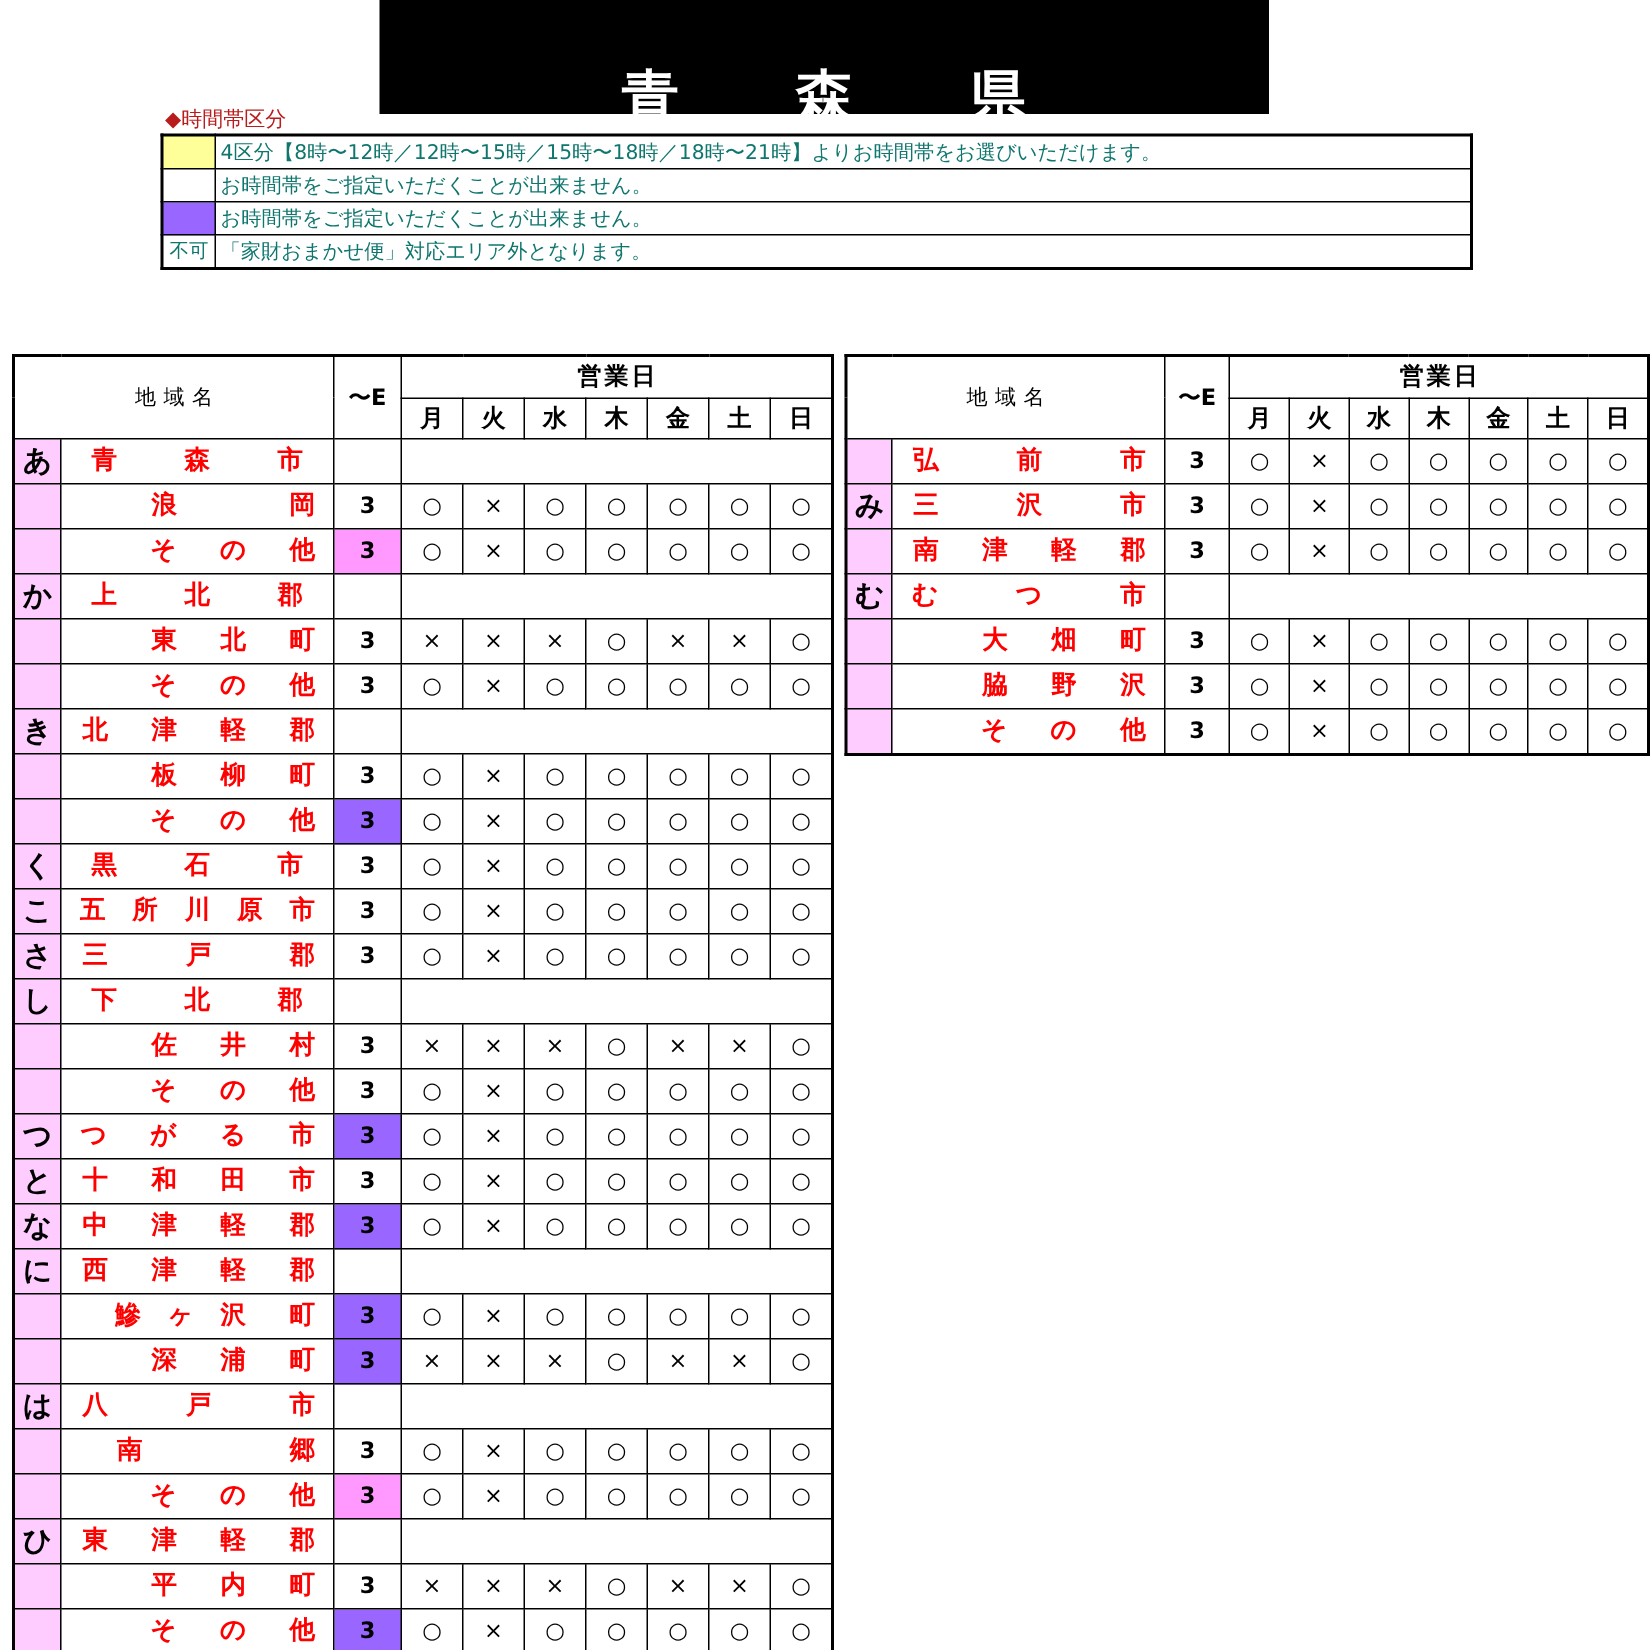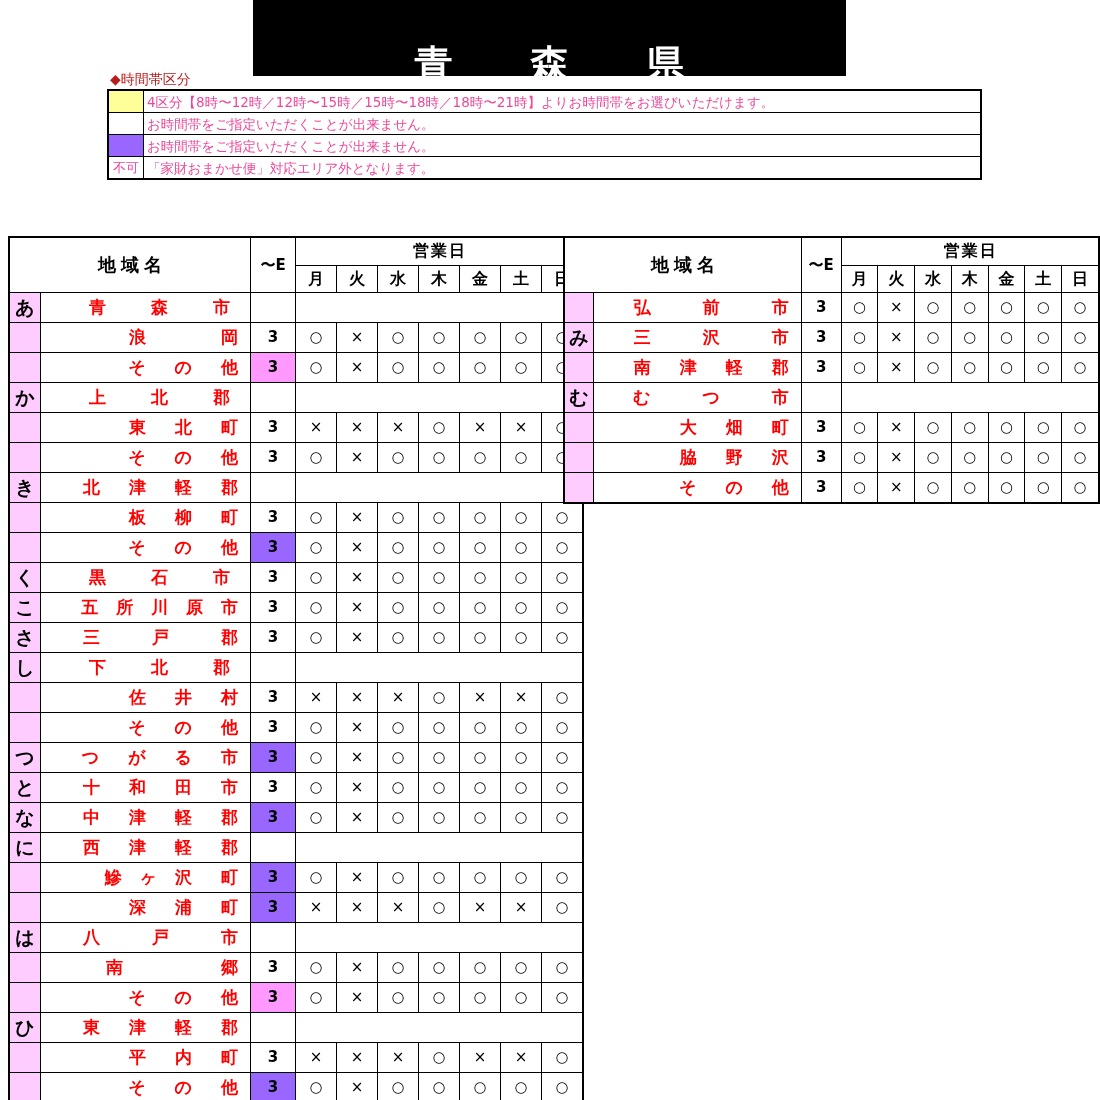--- a/index.html
+++ b/index.html
@@ -59,21 +59,21 @@
     top: 89px;
     border-collapse: collapse;
     border: 2px solid #000000;
     background: #ffffff;
   }
   .legend-table td {
     border: 1px solid #000000;
     height: 21px;
     font-size: 13.5px;
     font-family: "DejaVu Sans", sans-serif;
-    color: #ec4899;
+    color: #0f766e;
     padding: 0 3px;
     white-space: nowrap;
     line-height: 20px;
   }
   .legend-table td.swatch {
     width: 34px;
     padding: 0;
   }
   .legend-table td.swatch-label {
     width: 34px;
@@ -107,22 +107,22 @@
     font-family: "DejaVu Sans", sans-serif;
     color: #000000;
     text-align: center;
     vertical-align: middle;
     line-height: 1;
   }
 
   
   .area-table th.h-area {
     width: 205px;
-    font-size: 18px;
-    font-weight: bold;
+    font-size: 14px;
+    font-weight: normal;
     letter-spacing: 5px;
     text-indent: 5px;
     height: 54px;
   }
   .area-table th.h-e {
     width: 44px;
     font-size: 15px;
     font-weight: bold;
   }
   .area-table th.h-bizday {
@@ -156,21 +156,20 @@
   .area-table td.c-name {
     width: 175px;
     font-size: 17px;
     font-weight: bold;
     color: #ff0000;
     letter-spacing: 6px;
     text-align: right;
     padding-right: 6px;
     height: 29px;
     white-space: nowrap;
-    padding-left: 28px;
   }
   .area-table td.c-name.wide {
     letter-spacing: 14px;
     text-indent: 14px;
   }
   .area-table td.c-e {
     width: 44px;
     font-size: 15px;
     font-weight: bold;
     color: #000000;

